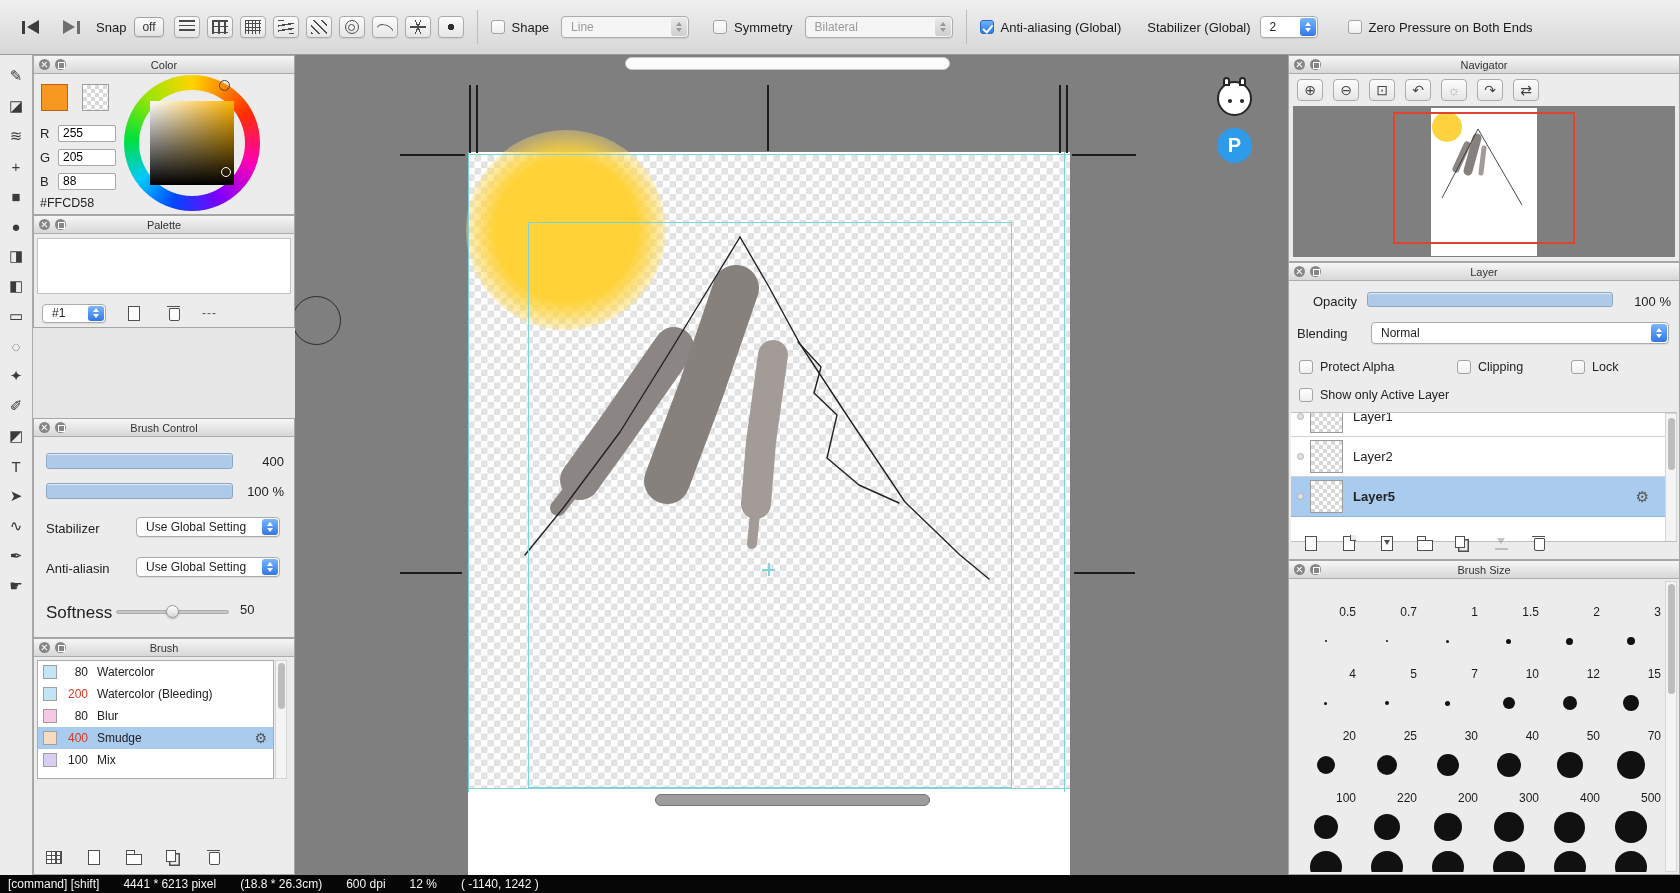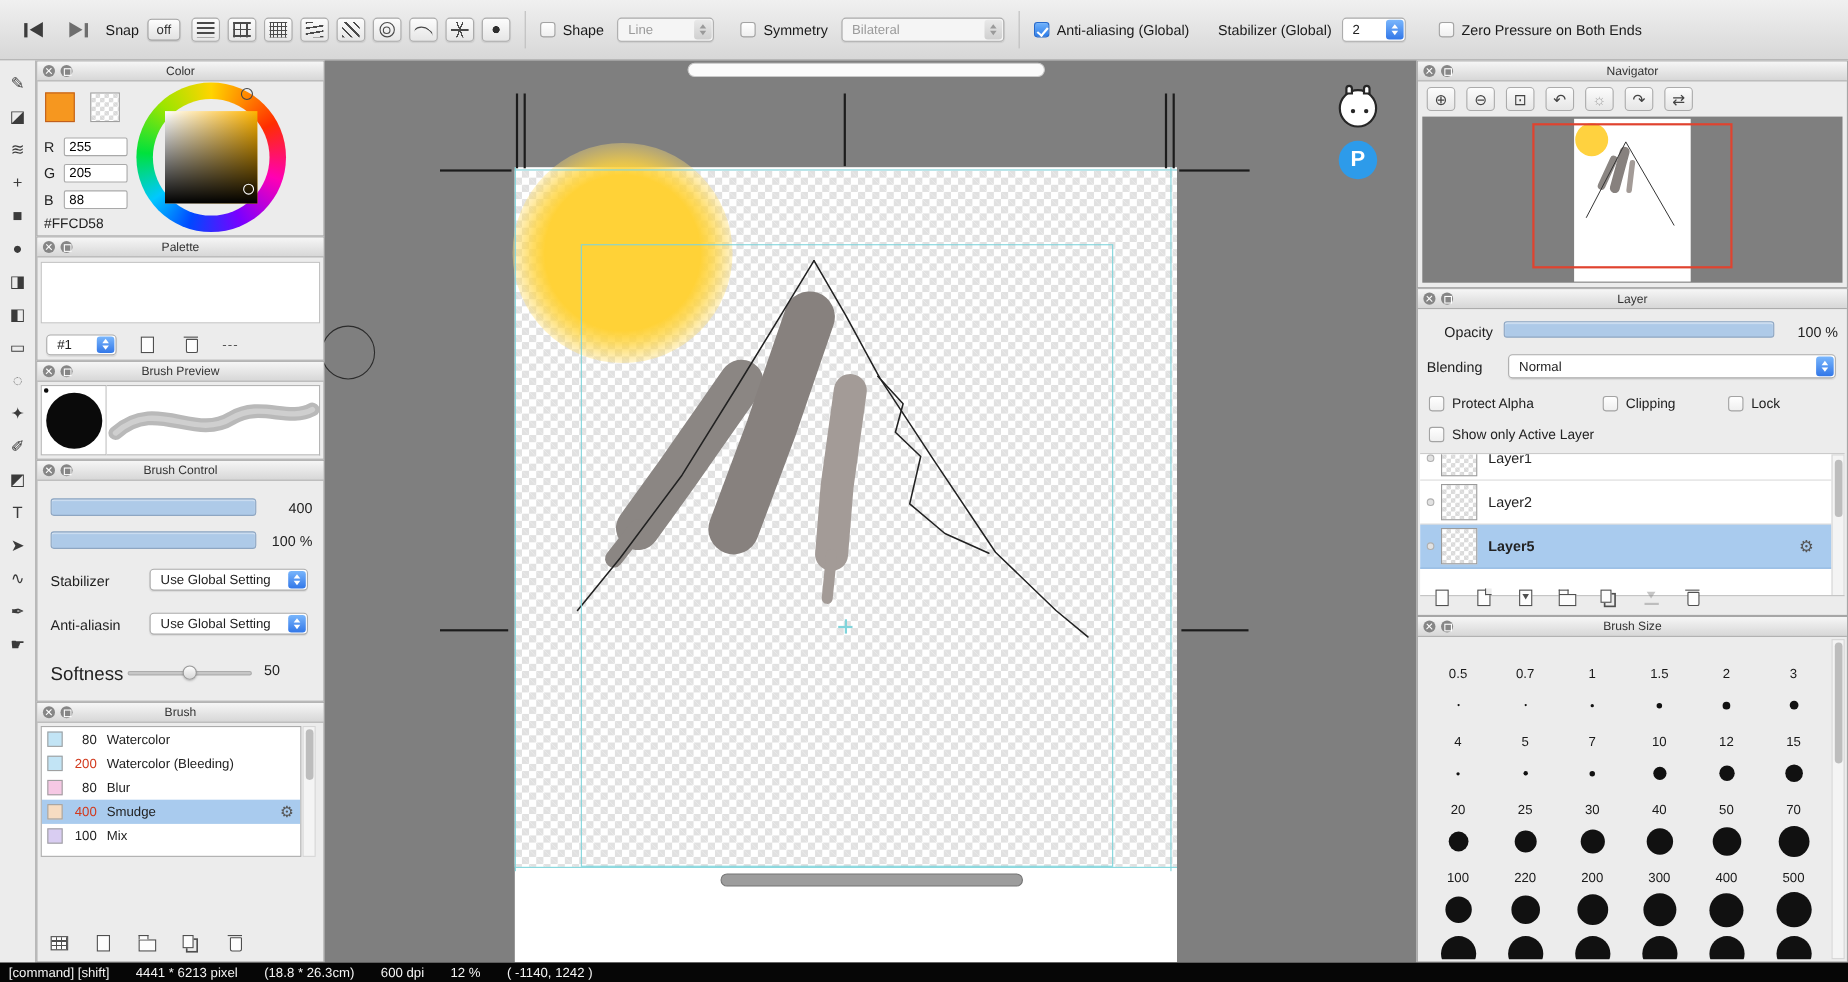--- a/index.html
+++ b/index.html
@@ -113,21 +113,21 @@
 .lrow.sel .lname{font-weight:bold}
 .lgear{position:absolute;right:16px;font-size:15px;color:#555}
 
 
 .navbtn{width:26px;height:22px;border:1px solid #ABABAB;border-radius:4px;background:linear-gradient(#FCFCFC,#E6E6E6);display:flex;align-items:center;justify-content:center;font-size:14px;color:#444}
 .navbtn.dim{color:#A9A9A9}
 
 
 #bs-grid{position:absolute;left:6px;right:18px;top:20px;bottom:2px;overflow:hidden}
 .bs-labels{display:grid;grid-template-columns:repeat(6,1fr);height:22px;align-items:end;padding-bottom:2px}
-.bs-label{text-align:center;font-size:12px;color:#1a1a1a}
+.bs-label{text-align:right;font-size:12px;color:#1a1a1a}
 .bs-circles{display:grid;grid-template-columns:repeat(6,1fr);height:40px}
 .bs-cell{display:flex;align-items:center;justify-content:center}
 .bs-dot{background:#111;border-radius:50%;display:block}
 
 
 #canvas-area{position:absolute;left:295px;top:55px;width:993px;height:820px;background:#7F7F7F;overflow:hidden}
 #doc{position:absolute;left:173px;top:97px;width:602px;height:723px;background:#fff}
 #doc-checker{position:absolute;left:0;top:3px;width:602px;height:633px}
 .guide{position:absolute;background:#7FD4DB}
 #inner-guide{position:absolute;left:60px;top:70px;width:484px;height:566px;border:1px solid #7FD4DB}
@@ -194,21 +194,21 @@
           <i class="smi sm-persp"></i>
         </div>
         <div class="snapbtn">
           <i class="smi sm-dot"></i>
         </div>
       </div>
     <span class="vsep"></span>
     <div class="cbrow">
       <i class="cb"></i>
       <span class="tb-label">Shape</span>
-      <div class="dd off" style="width:88px;margin-left:5px">
+      <div class="dd off" style="width:128px;margin-left:5px">
         <span>Line</span>
         <span class="stp"></span>
       </div>
     </div>
     <div class="cbrow" style="margin-left:24px">
       <i class="cb"></i>
       <span class="tb-label">Symmetry</span>
       <div class="dd off" style="width:148px;margin-left:5px">
         <span>Bilateral</span>
         <span class="stp"></span>
@@ -306,41 +306,20 @@
               <i class="ic ic-page"></i>
             </div>
           <div class="mini">
               <i class="ic ic-trash"></i>
             </div>
           <span style="color:#555;letter-spacing:1px">---</span>
         </div>
       </div>
     </div>
 
-    <div class="panel" style="top:273px;height:90px">
-      <div class="phead">
-        <span class="pbtns">
-            <i class="pbtn close"></i>
-            <i class="pbtn shade"></i>
-          </span>
-        <span>Brush Preview</span>
-      </div>
-      <div class="pbody">
-        <div style="position:absolute;left:3px;top:3px;width:60px;height:64px;background:#fff;border:1px solid #B5B5B5">
-          <div style="position:absolute;left:4px;top:6px;width:51px;height:51px;border-radius:50%;background:#0A0A0A"></div>
-          <div style="position:absolute;left:2px;top:2px;width:3.5px;height:3.5px;border-radius:50%;background:#0A0A0A"></div>
-        </div>
-        <div style="position:absolute;left:63px;top:3px;right:3px;height:64px;background:#fff;border:1px solid #B5B5B5;border-left:none;overflow:hidden">
-          <svg width="100%" height="100%" viewBox="0 0 190 64" preserveAspectRatio="none">
-            <path d="M8,44 C44,10 78,52 112,30 C138,14 162,34 184,22" fill="none" stroke="#B9B9B9" stroke-width="13" stroke-linecap="round"></path>
-            <path d="M8,44 C44,10 78,52 112,30 C138,14 162,34 184,22" fill="none" stroke="#CFCFCF" stroke-width="5" stroke-linecap="round"></path>
-          </svg>
-        </div>
-      </div>
-    </div>
 
     <div class="panel" style="top:363px;height:220px">
       <div class="phead">
         <span class="pbtns">
             <i class="pbtn close"></i>
             <i class="pbtn shade"></i>
           </span>
         <span>Brush Control</span>
       </div>
       <div class="pbody">

